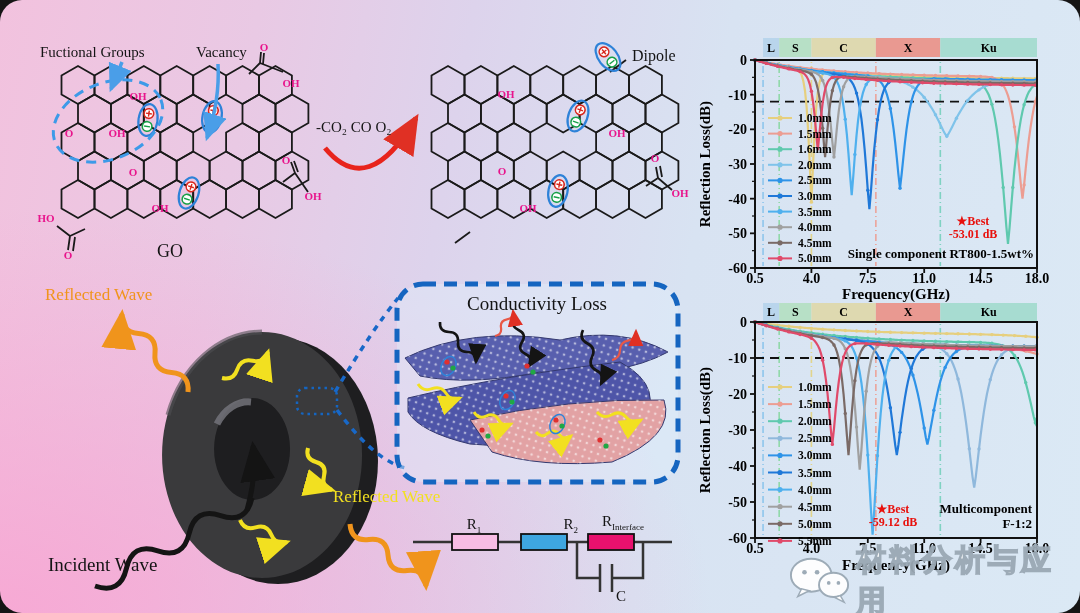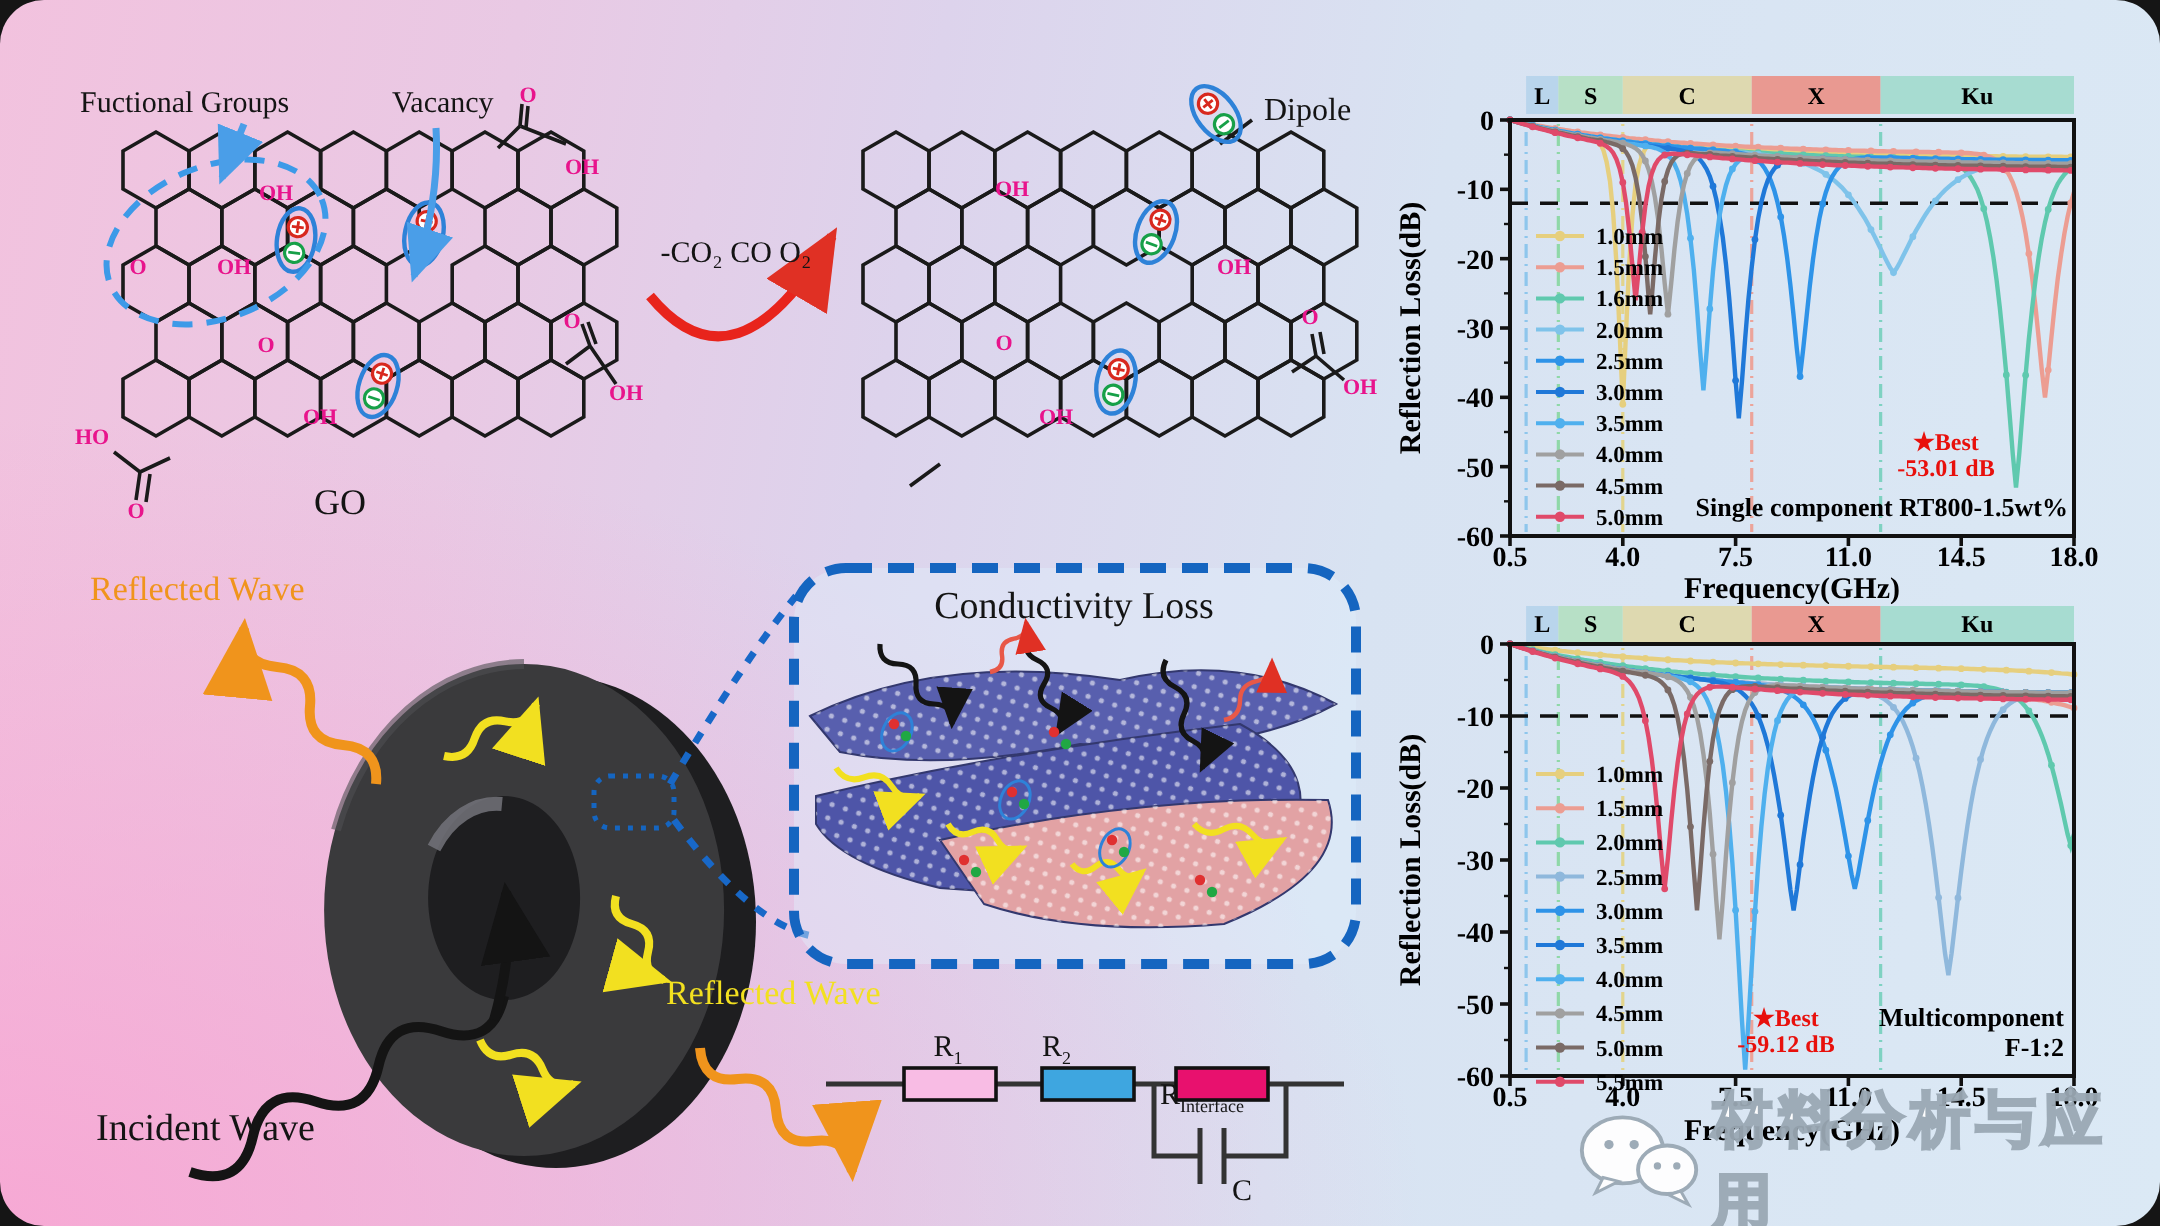--- a/index.html
+++ b/index.html
@@ -236,31 +236,31 @@
         <rect x="521" y="534" width="46" height="16" fill="#3ea6e0" stroke="#111" stroke-width="1.8"></rect>
         <rect x="588" y="534" width="46" height="16" fill="#e8116e" stroke="#111" stroke-width="1.8"></rect>
         <path d="M 577 542 V 578 H 600 M 612 578 H 643 V 542 M 600 564 V 592 M 612 564 V 592" stroke="#333" stroke-width="2.5" fill="none"></path>
       </g>
     </svg>
 
   <div class="lbl" style="left:40px;top:44px;font-size:15px">Fuctional Groups</div>
   <div class="lbl" style="left:196px;top:44px;font-size:15px">Vacancy</div>
   <div class="lbl" style="left:140px;top:241px;width:60px;text-align:center;font-size:18px">GO</div>
   <div class="lbl" style="left:632px;top:47px;font-size:16px">Dipole</div>
-  <div class="lbl" style="left:316px;top:119px;width:104px;text-align:center;font-size:15px">-CO₂ CO O₂</div>
+  <div class="lbl" style="left:316px;top:119px;width:104px;text-align:left;font-size:15px">-CO₂ CO O₂</div>
   <div class="lbl" style="left:45px;top:285px;font-size:17px;color:#f0941c">Reflected Wave</div>
   <div class="lbl" style="left:48px;top:554px;font-size:19px">Incident Wave</div>
   <div class="lbl" style="left:333px;top:487px;font-size:17px;color:#f2e020">Reflected Wave</div>
   <div class="lbl" style="left:447px;top:293px;width:180px;text-align:center;font-size:19px">Conductivity Loss</div>
 
   <div class="lbl" style="left:452px;top:516px;width:44px;text-align:center;font-size:15px">
     <span>R</span><span class="subt">1</span></div>
-  <div class="lbl" style="left:521px;top:516px;width:44px;text-align:left;font-size:15px">
+  <div class="lbl" style="left:534px;top:516px;width:44px;text-align:right;font-size:15px">
     <span>R</span><span class="subt">2</span></div>
-  <div class="lbl" style="left:580px;top:540px;width:64px;text-align:left;font-size:15px">
+  <div class="lbl" style="left:580px;top:513px;width:64px;text-align:right;font-size:15px">
     <span>R</span><span class="subt">Interface</span></div>
   <div class="lbl" style="left:616px;top:588px;font-size:15px">C</div>
 
   <div class="chart-host" id="chart0" style="left:696px;top:24px;width:384px;height:278px">
       <svg width="384" height="278" viewBox="0 0 384 278">
         <rect x="67.05714285714285" y="14" width="16.114285714285728" height="19" fill="#b9d5ec"></rect>
         <text x="75.11428571428571" y="28" font-size="12" font-weight="bold" font-family="&quot;Liberation Serif&quot;,&quot;DejaVu Serif&quot;,serif" text-anchor="middle">L</text>
         <rect x="83.17142857142858" y="14" width="32.22857142857143" height="19" fill="#b7e0c6"></rect>
         <text x="99.28571428571429" y="28" font-size="12" font-weight="bold" font-family="&quot;Liberation Serif&quot;,&quot;DejaVu Serif&quot;,serif" text-anchor="middle">S</text>
         <rect x="115.4" y="14" width="64.45714285714283" height="19" fill="#ded9b0"></rect>

